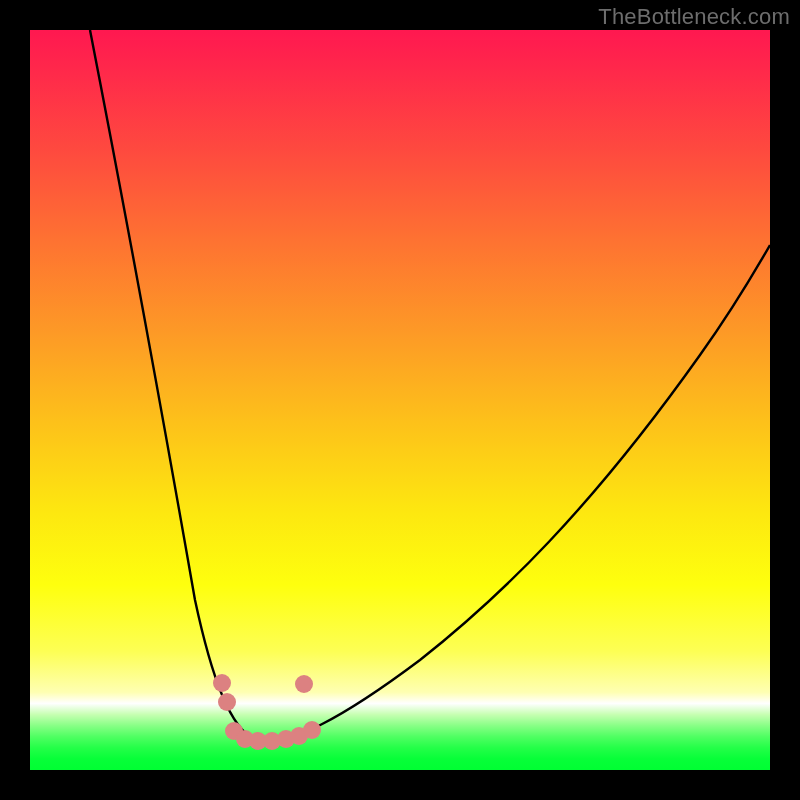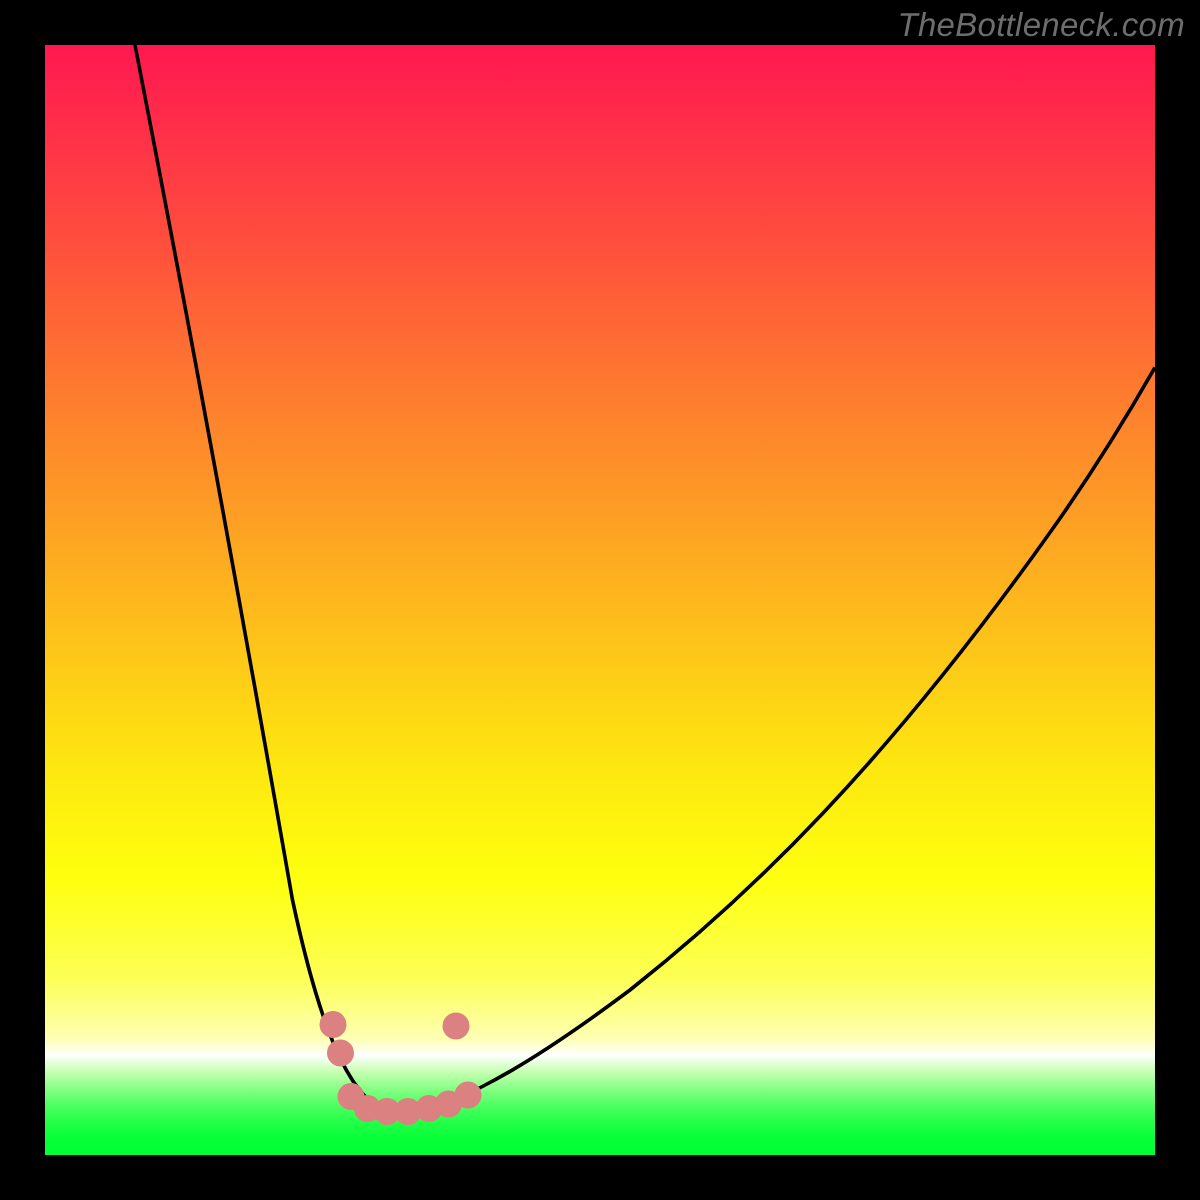--- a/index.html
+++ b/index.html
@@ -62,21 +62,20 @@
     height: 100%;
   }
   .watermark {
     position: absolute;
     top: 4px;
     right: 10px;
     color: #6d6d6d;
     font-size: 22px;
     font-weight: 500;
     letter-spacing: 0.2px;
-    font-style: italic;
   }
 </style>
 </head>
 <body>
 
 <div class="frame">
   <div class="plot">
     <div class="gradient"></div>
 
     <svg class="curve" viewBox="0 0 740 740" preserveAspectRatio="none">

